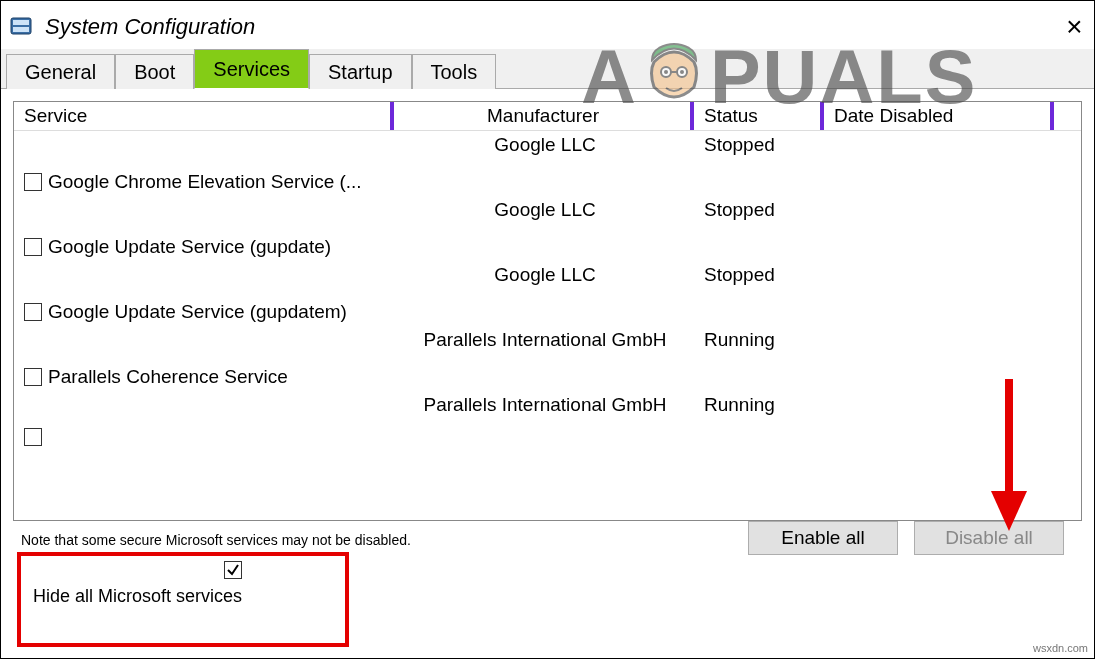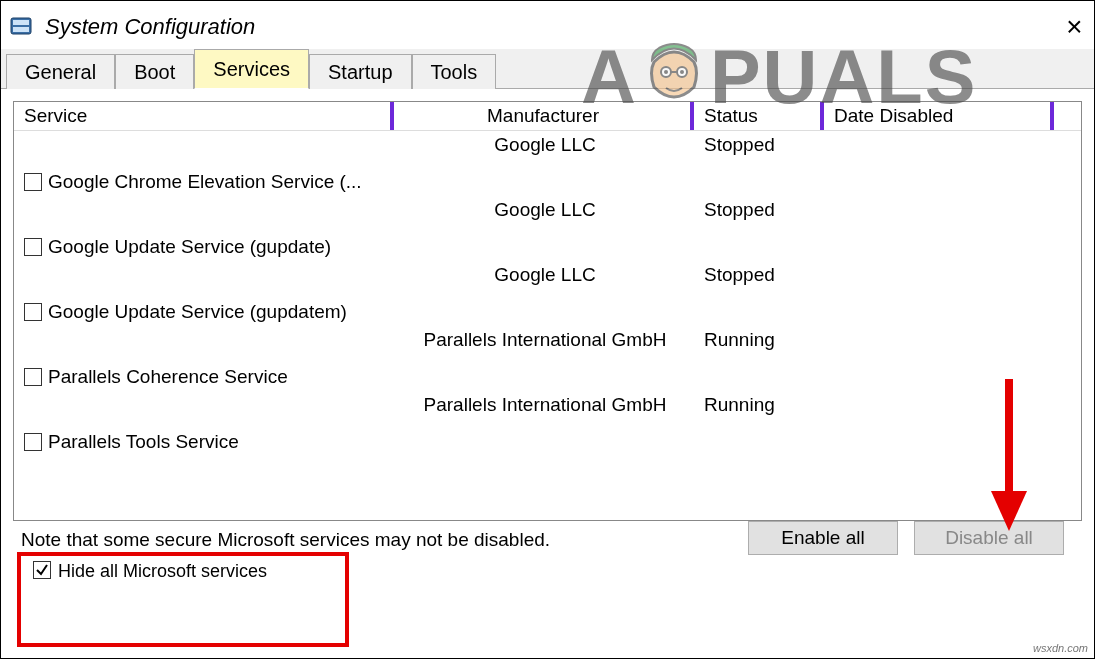--- a/index.html
+++ b/index.html
@@ -57,21 +57,21 @@
     font-size: 20px;
     border: 1px solid #aaa;
     border-bottom: none;
     background: #f0f0f0;
     margin-right: 0px;
     position: relative;
     top: 1px;
     cursor: default;
   }
   .tab.active {
-    background: #fef9c3;
+    background: #84cc16;
     border-bottom: 1px solid #fff;
     top: 1px;
     padding-top: 8px;
     padding-bottom: 7px;
     z-index: 2;
   }
   .content {
     padding: 12px 12px 0 12px;
   }
   .listview {
@@ -112,21 +112,21 @@
     border: 1.5px solid #333;
     display: inline-flex;
     align-items: center;
     justify-content: center;
     flex-shrink: 0;
     background: #fff;
   }
   .chk.checked svg { display: block; }
   .chk svg { display: none; width: 14px; height: 14px; }
   .note {
-    font-size: 19px;
+    font-size: 14px;
     padding: 6px 0 2px 8px;
   }
   .bottom-row {
     display: flex;
     align-items: center;
     padding: 0 18px 0 0;
   }
   .bottom-row .spacer { flex: 1; }
   .btn {
     min-width: 150px;
@@ -134,24 +134,25 @@
     font-size: 19px;
     background: #e1e1e1;
     border: 1px solid #adadad;
     margin-left: 16px;
     text-align: center;
     cursor: default;
   }
   .btn.disabled { color: #888; }
   .hide-check-wrap {
     display: inline-flex;
-    align-items: flex-start;
+    align-items: flex-end;
     gap: 7px;
     padding: 6px 12px 6px 8px;
     margin-left: 12px;
+    flex-direction: column;
   }
   .red-box {
     position: absolute;
     border: 4px solid #e40000;
     pointer-events: none;
   }
   .red-arrow {
     position: absolute;
     pointer-events: none;
   }
@@ -175,21 +176,20 @@
   .watermark .wm-face {
     width: 60px; height: 70px;
     display: inline-block;
   }
   .wsxdn {
     position: absolute;
     right: 6px;
     bottom: 4px;
     font-size: 11px;
     color: #777;
-    font-style: italic;
   }
 </style>
 </head>
 <body>
 
 <div class="window">
 
   <div class="titlebar">
     <span class="icon">
       <svg viewBox="0 0 26 24">
@@ -252,21 +252,20 @@
               <span class="chk"></span>
               <span>Parallels Coherence Service</span>
             </div>
             <div class="cell col-mfr">Parallels International GmbH</div>
             <div class="cell col-status">Running</div>
             <div class="cell col-date"></div>
           </div>
           <div class="row">
             <div class="cell col-service svc-cell">
               <span class="chk"></span>
-              <span>Parallels Tools Service</span>
             </div>
             <div class="cell col-mfr">Parallels International GmbH</div>
             <div class="cell col-status">Running</div>
             <div class="cell col-date"></div>
           </div>
         </div>
     </div>
 
     <div class="bottom-row">
       <div class="note">Note that some secure Microsoft services may not be disabled.</div>

